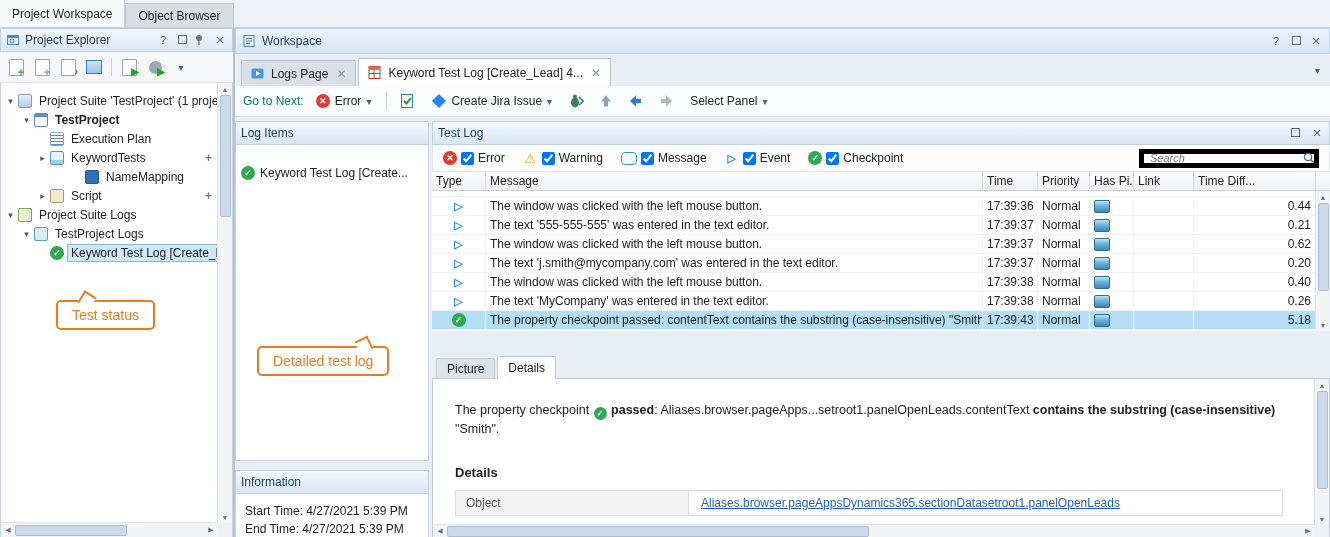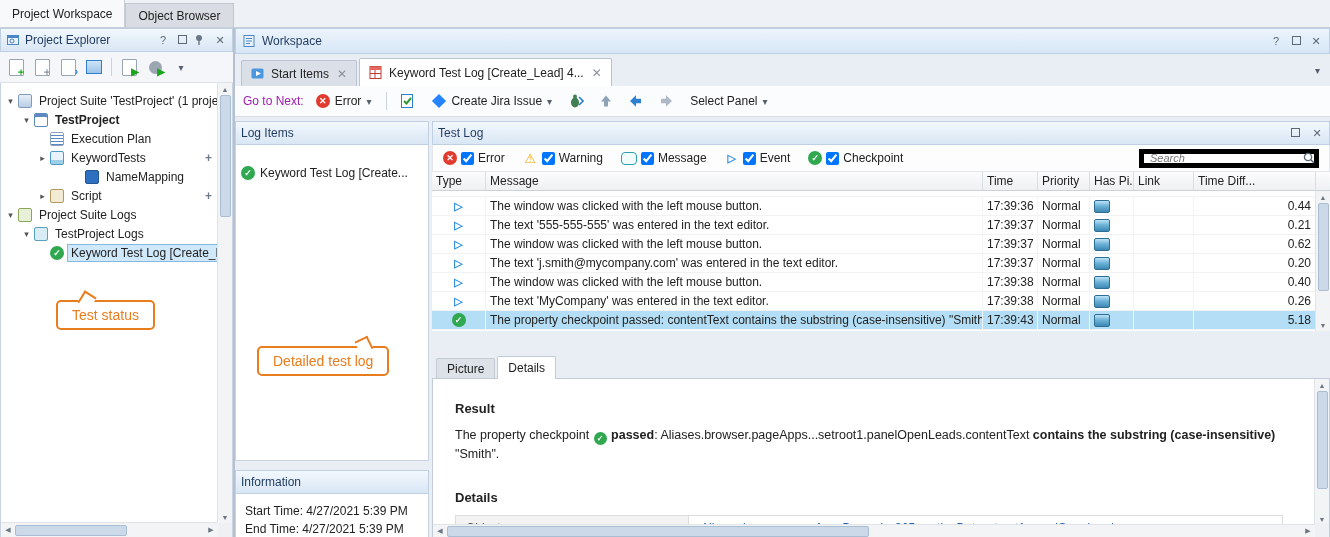--- a/index.html
+++ b/index.html
@@ -79,21 +79,21 @@
   
   .workspace{flex:1;display:flex;flex-direction:column;min-width:0;}
   .ws-header{height:24px;flex:none;display:flex;align-items:center;gap:6px;padding:0 6px;background:linear-gradient(#ecf4fc,#d7e6f6);border:1px solid #bcd0e6;color:#1e3a5f;}
   .ws-header .title{flex:1;}
   .doc-tabs{height:32px;flex:none;display:flex;align-items:flex-end;padding:0 2px 0 6px;background:#e9eef5;position:relative;}
   .doc-tab{height:25px;display:flex;align-items:center;gap:6px;padding:0 9px;background:#dbe0e8;border:1px solid #bac4d0;border-bottom:none;border-radius:2px 2px 0 0;margin-right:2px;white-space:nowrap;cursor:default;}
   .doc-tab.active{background:#fff;height:27px;position:relative;z-index:2;}
   .tab-close{color:#8a929c;font-size:12px;margin-left:2px;}
   .tabs-caret{margin-left:auto;align-self:center;color:#55606c;font-size:10px;padding:0 8px;}
   .ws-toolbar{height:30px;flex:none;display:flex;align-items:center;gap:6px;padding:0 8px;background:#fbfcfd;border-bottom:1px solid #d9dee5;}
-  .tool-label{color:#a21caf;}
+  .tool-label{color:#0f766e;}
   .tool-btn{display:inline-flex;align-items:center;gap:5px;padding:2px 6px;border-radius:3px;white-space:nowrap;cursor:default;}
   .jira-diamond{width:10px;height:10px;background:#2684ff;transform:rotate(45deg);margin:0 2px;}
 
   .content-row{flex:1;display:flex;gap:3px;padding-top:4px;min-height:0;}
 
   
   .logitems-col{width:194px;flex:none;display:flex;flex-direction:column;position:relative;}
   .li-list{height:296px;flex:none;background:#fff;border:1px solid #c9d4e2;border-top:none;padding-top:19px;}
   .li-item{display:flex;align-items:center;gap:5px;padding:2px 5px;white-space:nowrap;overflow:hidden;}
   .col-gap{height:9px;flex:none;}
@@ -293,21 +293,21 @@
       </div>
 
       <div class="doc-tabs">
         <div class="doc-tab">
           <span>
             <svg width="14" height="13">
                 <rect x="0.5" y="1.5" width="12" height="10" rx="1.5" fill="#4a97dd"></rect>
                 <path d="M5 4 L10 6.5 L5 9 Z" fill="#fff"></path>
               </svg>
           </span>
-          <span>Start Items</span>
+          <span>Logs Page</span>
           <span class="tab-close">✕</span>
         </div>
         <div class="doc-tab active">
           <span>
             <svg width="14" height="13">
                 <rect x="1" y="0.5" width="11" height="12" fill="#fff" stroke="#c23b30"></rect>
                 <rect x="1" y="0.5" width="11" height="3.5" fill="#e0685e"></rect>
                 <path d="M1 7.5 H12 M6 4 V12.5" stroke="#c23b30"></path>
               </svg>
           </span>
@@ -557,21 +557,20 @@
             <div class="dtab">
               <span>Picture</span>
             </div>
             <div class="dtab active">
               <span>Details</span>
             </div>
           </div>
 
           <div class="details-box">
             <div class="details-content">
-              <div class="d-heading">Result</div>
               <div class="result-p" id="result-text"><span>The property checkpoint </span><span class="ic ic-check inline-check"></span><span class="bold"> passed</span><span>: Aliases.browser.pageApps...setroot1.panelOpenLeads.contentText </span><span class="bold">contains the substring (case-insensitive)</span><span> "Smith".</span></div>
               <div class="d-heading d-heading2">Details</div>
               <div class="obj-row">
                 <div class="obj-cell-label">Object</div>
                 <div class="obj-cell-value">
                   <span class="obj-link">Aliases.browser.pageAppsDynamics365.sectionDatasetroot1.panelOpenLeads</span>
                 </div>
               </div>
             </div>
             <div class="vscroll" style="bottom:12px;">

